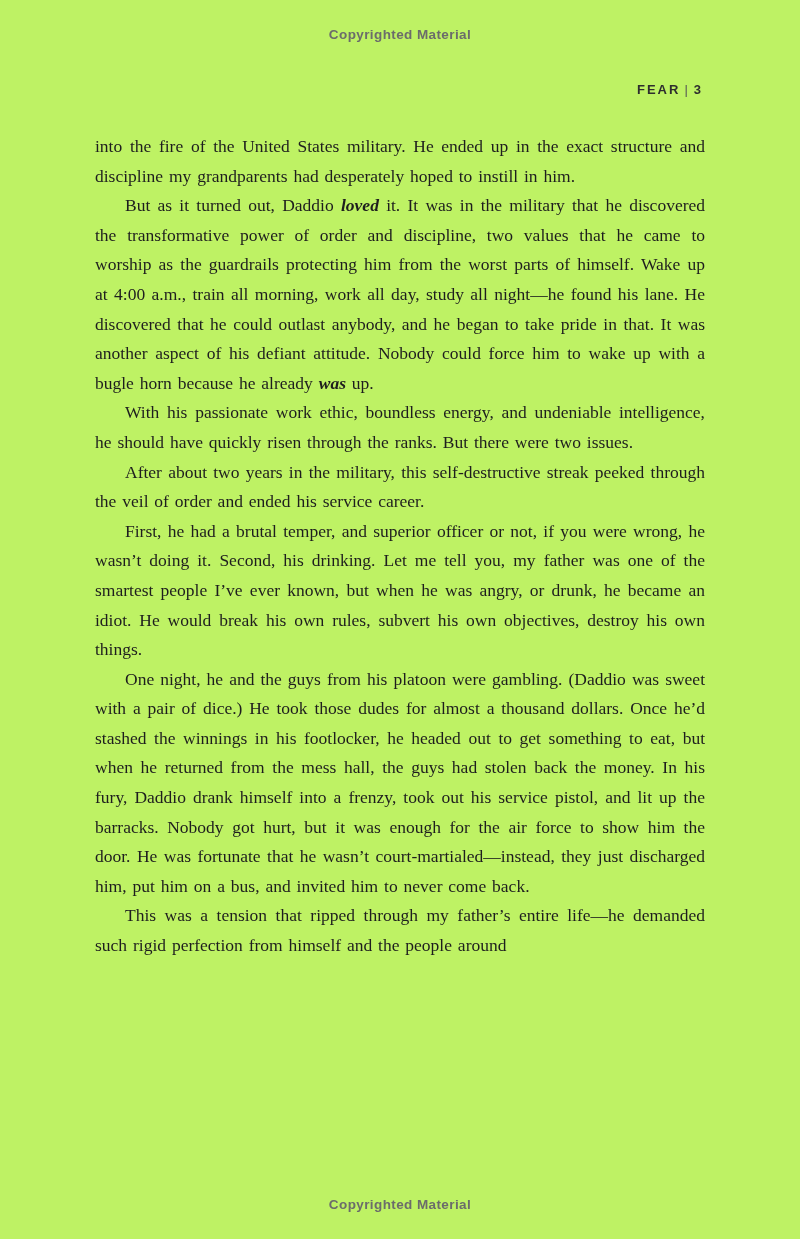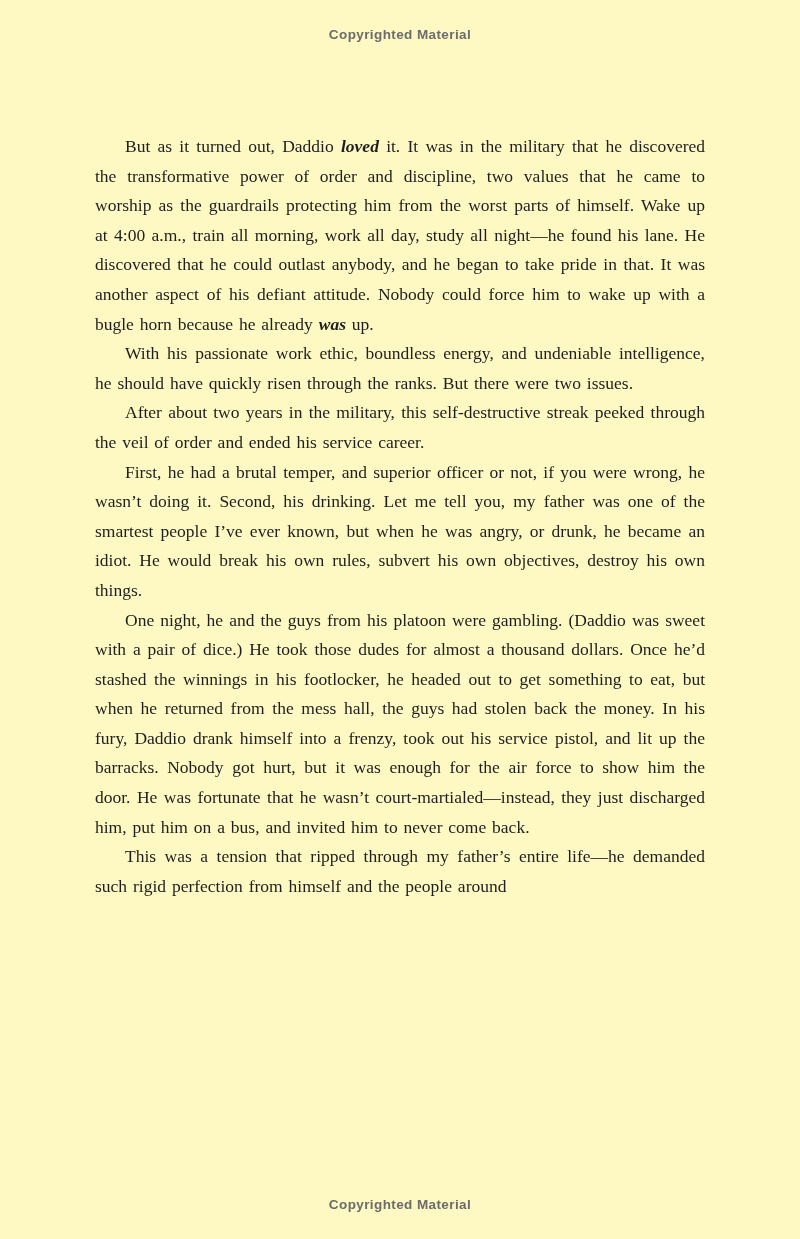--- a/index.html
+++ b/index.html
@@ -4,21 +4,21 @@
 <style>
   html, body {
     margin: 0;
     padding: 0;
     background: #ffffff;
   }
   .page {
     position: relative;
     width: 800px;
     height: 1239px;
-    background: #fef9c3;
+    background: #bef264;
     overflow: hidden;
     font-family: "Liberation Serif", serif;
     color: #1c1c1c;
   }
   .watermark {
     position: absolute;
     left: 0;
     width: 100%;
     text-align: center;
     font-family: "Liberation Sans", sans-serif;
@@ -68,22 +68,26 @@
     font-weight: bold;
   }
 </style>
 </head>
 <body>
 
 <div class="page">
 
   <div class="watermark top">Copyrighted Material</div>
 
+  <div class="running-header">
+    <span>FEAR</span><span class="sep">|</span><span>3</span>
+  </div>
 
   <div class="body-text">
+      <p class="para"><span>into the fire of the United States military. He ended up in the exact structure and discipline my grandparents had desperately hoped to instill in him.</span></p>
       <p class="para indent"><span>But as it turned out, Daddio </span><span class="em">loved</span><span> it. It was in the military that he discovered the transformative power of order and discipline, two values that he came to worship as the guardrails protecting him from the worst parts of himself. Wake up at 4:00 a.m., train all morning, work all day, study all night—he found his lane. He discovered that he could outlast anybody, and he began to take pride in that. It was another aspect of his defiant attitude. Nobody could force him to wake up with a bugle horn because he already </span><span class="em">was</span><span> up.</span></p>
       <p class="para indent"><span>With his passionate work ethic, boundless energy, and undeniable intelligence, he should have quickly risen through the ranks. But there were two issues.</span></p>
       <p class="para indent"><span>After about two years in the military, this self-destructive streak peeked through the veil of order and ended his service career.</span></p>
       <p class="para indent"><span>First, he had a brutal temper, and superior officer or not, if you were wrong, he wasn’t doing it. Second, his drinking. Let me tell you, my father was one of the smartest people I’ve ever known, but when he was angry, or drunk, he became an idiot. He would break his own rules, subvert his own objectives, destroy his own things.</span></p>
       <p class="para indent"><span>One night, he and the guys from his platoon were gambling. (Daddio was sweet with a pair of dice.) He took those dudes for almost a thousand dollars. Once he’d stashed the winnings in his footlocker, he headed out to get something to eat, but when he returned from the mess hall, the guys had stolen back the money. In his fury, Daddio drank himself into a frenzy, took out his service pistol, and lit up the barracks. Nobody got hurt, but it was enough for the air force to show him the door. He was fortunate that he wasn’t court-martialed—instead, they just discharged him, put him on a bus, and invited him to never come back.</span></p>
       <p class="para indent"><span>This was a tension that ripped through my father’s entire life—he demanded such rigid perfection from himself and the people around</span></p>
     </div>
 
   <div class="watermark bottom">Copyrighted Material</div>
 

